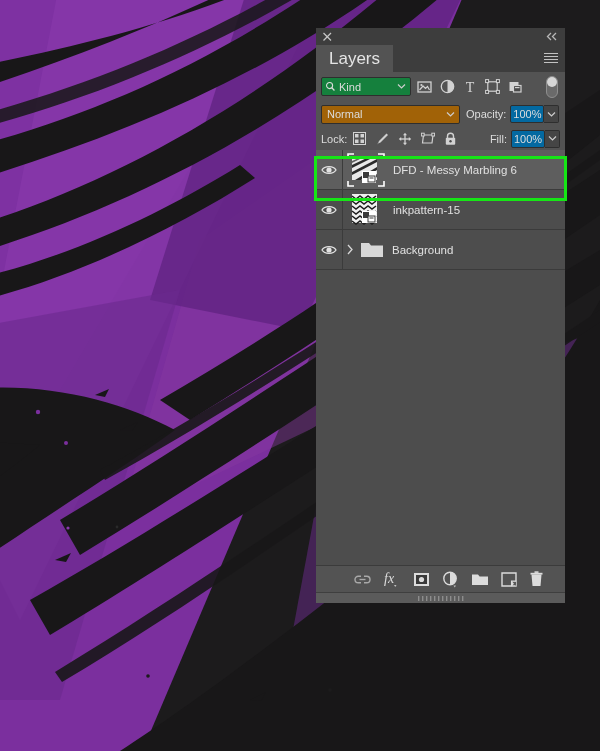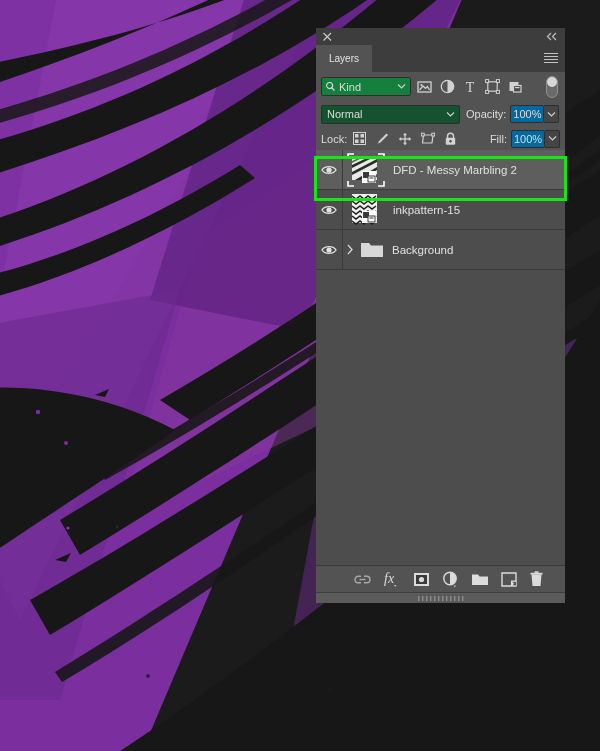--- a/index.html
+++ b/index.html
@@ -66,21 +66,21 @@
     background: #3d3d3d;
     position: relative;
     display: flex;
     align-items: stretch;
   }
   .tab {
     background: #535353;
     padding: 0 13px;
     display: flex;
     align-items: center;
-    font-size: 10px;
+    font-size: 17px;
     color: #e4e4e4;
     cursor: pointer;
     font-weight: normal;
   }
   .panel-menu {
     position: absolute;
     right: 7px; top: 8px;
     width: 14px; height: 11px;
     cursor: pointer;
   }
@@ -154,21 +154,21 @@
   .blend-row {
     height: 26px;
     background: #535353;
     display: flex;
     align-items: center;
     padding: 0 5px;
   }
   .blend-select {
     width: 139px;
     height: 19px;
-    background: #14532d;
+    background: #a16207;
     border: 1px solid #2e2e2e;
     border-radius: 2px;
     display: flex;
     align-items: center;
     padding: 0 5px;
     position: relative;
     cursor: pointer;
     box-sizing: border-box;
     font-size: 11px;
     color: #dcdcdc;
@@ -542,21 +542,21 @@
             <path d="M 5 8 L 14 4 L 17 4 L 5 10 Z" opacity="0.7"></path>
             <path d="M 20 27 L 30 21 L 30 24 L 25 27 Z" opacity="0.8"></path>
           </g>
 
           <rect x="15" y="18" width="14" height="12" fill="#ffffff"></rect>
           <rect x="16" y="19" width="6" height="6" fill="#3a3a3a"></rect>
           <rect x="21" y="23" width="7" height="6" fill="#ffffff" stroke="#3a3a3a" stroke-width="1"></rect>
           <rect x="22.5" y="24.5" width="4" height="1" fill="#3a3a3a"></rect>
         </svg>
       </div>
-      <span class="layer-name">DFD - Messy Marbling 2</span>
+      <span class="layer-name">DFD - Messy Marbling 6</span>
     </div>
 
     <div class="layer-row">
       <div class="eye-cell">
         <svg width="16" height="12" viewBox="0 0 16 12">
           <path d="M 1 6 C 3.5 1.6 12.5 1.6 15 6 C 12.5 10.4 3.5 10.4 1 6 Z" fill="none" stroke="#e2e2e2" stroke-width="1.3"></path>
           <circle cx="8" cy="6" r="2.6" fill="#e2e2e2"></circle>
         </svg>
       </div>
       <div class="thumb-cell">

